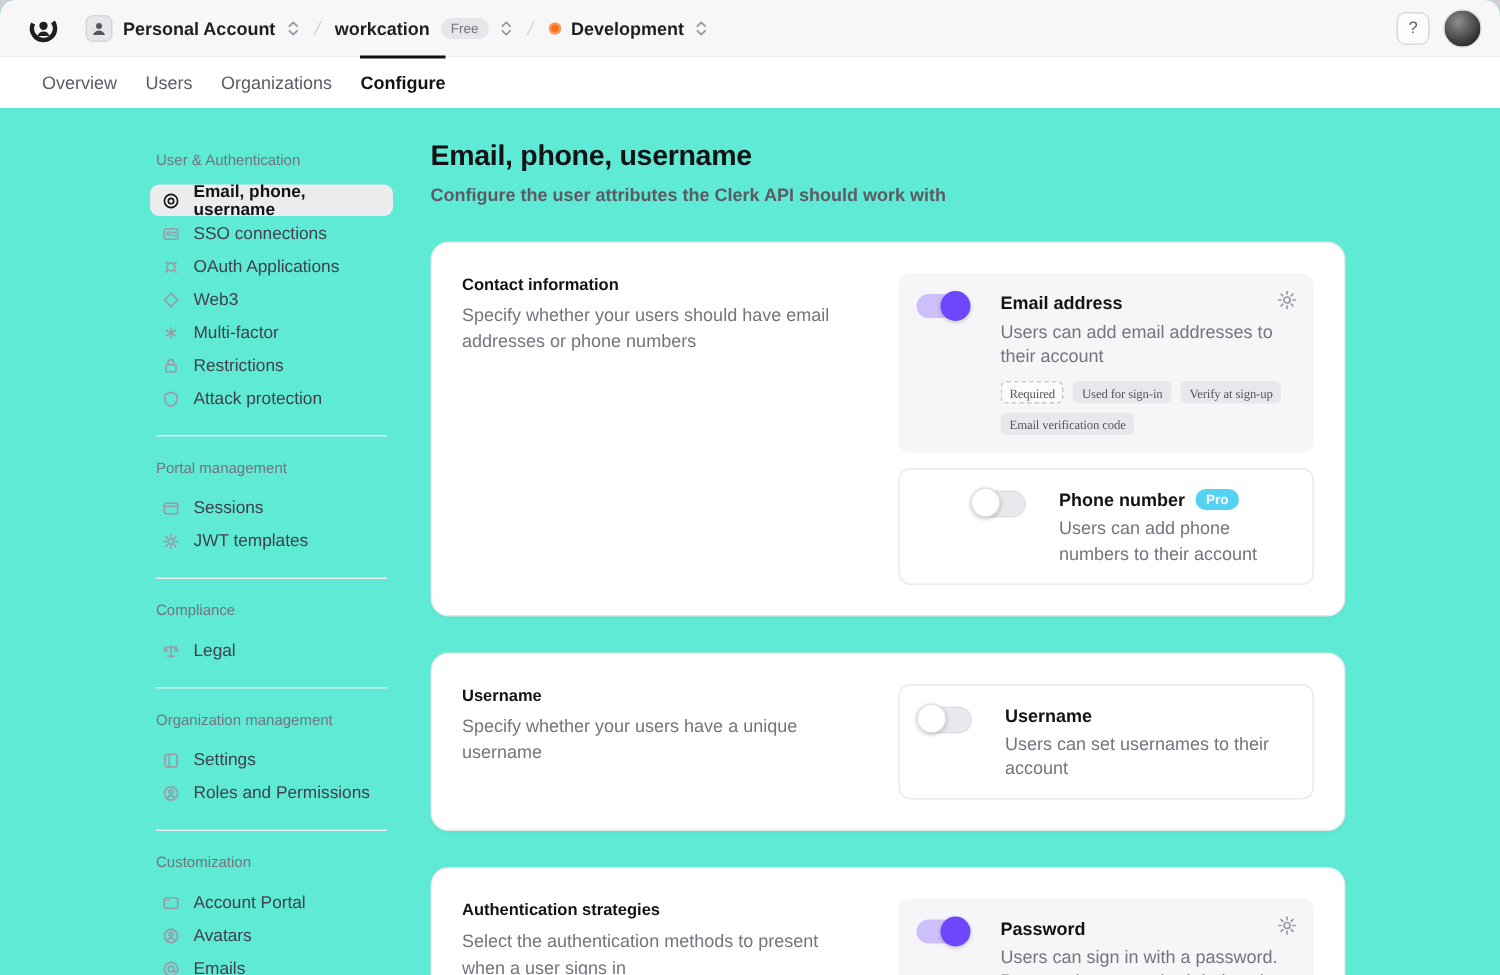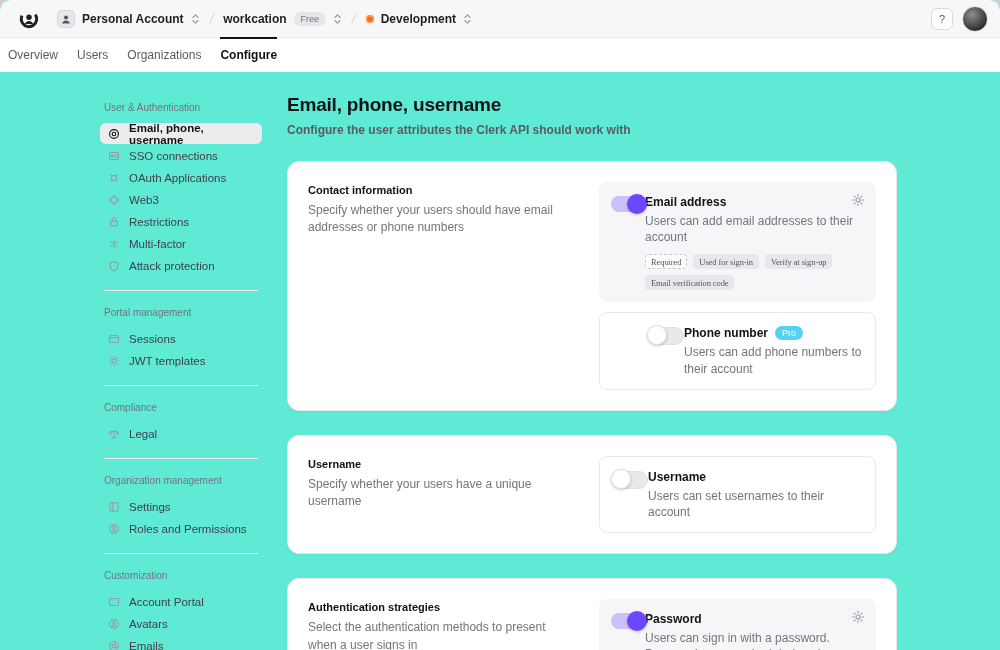--- a/index.html
+++ b/index.html
@@ -12,21 +12,21 @@
   .crumb{display:flex;align-items:center;gap:7px;font-size:12px;font-weight:600;color:#1f1f23;cursor:pointer;}
   .slash{color:#d4d4dc;font-size:13px;transform:skewX(-12deg);margin:0 1px;}
   .free-badge{font-size:9px;font-weight:400;color:#74747e;background:#e6e6ea;border-radius:8px;padding:2px 7px;}
   .dev-dot{width:8px;height:8px;border-radius:50%;background:#f36f21;box-shadow:inset 0 0 0 1.5px #fa9a55;}
   .spacer{flex:1;}
   .help-btn{width:22px;height:22px;border:1px solid #d9d9df;border-radius:6px;background:#fcfcfd;color:#5b5b66;font-size:11px;display:flex;align-items:center;justify-content:center;cursor:pointer;padding:0;font-family:inherit;}
   .user-avatar{width:26px;height:26px;border-radius:50%;background:radial-gradient(circle at 38% 32%,#8e8e90,#2c2c30 75%);cursor:pointer;border:1px solid #e2e2e6;box-sizing:border-box;}
   .acc-avatar{width:18px;height:18px;border-radius:5px;background:#e7e7eb;border:1px solid #d6d6dc;display:flex;align-items:center;justify-content:center;box-sizing:border-box;}
 
   
-  .tabbar{display:flex;align-items:stretch;height:34px;padding-left:8px;background:#fff;}
+  .tabbar{display:flex;align-items:stretch;height:34px;padding-left:28px;background:#fff;}
   .tab{position:relative;display:flex;align-items:center;margin-right:19px;font-size:12px;color:#5b5b66;cursor:pointer;}
   .tab.active{color:#131316;font-weight:700;}
   .tab.active::before{content:"";position:absolute;top:-1px;left:0;right:0;height:2px;background:#131316;}
 
   
   .content{display:flex;align-items:flex-start;}
   .sidebar{width:162px;margin-left:100px;padding-top:30px;flex:none;}
   .side-label{font-size:10px;color:#74747e;margin:0 0 10px 4px;}
   .side-item{display:flex;align-items:center;gap:9px;height:21px;margin-bottom:1px;padding:0 8px;border-radius:6px;font-size:11.5px;color:#41414b;cursor:pointer;}
   .side-item.active{background:#ececef;font-weight:700;color:#131316;}
@@ -42,29 +42,29 @@
   .card{display:flex;box-sizing:border-box;padding:20px;border:1px solid #e7e7ec;border-radius:12px;background:#fff;margin-top:24px;box-shadow:0 1px 2px rgba(0,0,0,.04);}
   .card-left{flex:1;padding-right:28px;min-width:0;}
   .card-title{font-size:11px;font-weight:700;color:#131316;margin:2px 0 0 0;}
   .card-desc{font-size:12px;color:#74747e;line-height:1.45;margin:6px 0 0 0;max-width:280px;}
   .card-right{width:277px;flex:none;margin-left:auto;}
 
   .panel{position:relative;display:flex;align-items:flex-start;padding:12px;border-radius:8px;box-sizing:border-box;}
   .panel.gray{background:#f6f6f8;}
   .panel.white{background:#fff;border:1px solid #e9e9ee;}
   .panel + .panel{margin-top:10px;padding-left:48px;}
-  .panel-body{margin-left:0;flex:1;min-width:0;}
+  .panel-body{margin-left:22px;flex:1;min-width:0;}
   .panel-title-row{display:flex;align-items:center;margin-top:1px;}
   .panel-title{font-size:12px;font-weight:700;color:#131316;}
   .panel-desc{font-size:12px;color:#74747e;line-height:1.35;margin:4px 0 0 0;}
   .gear{position:absolute;top:11px;right:11px;cursor:pointer;display:flex;color:#9a9aa7;}
   .badges{display:flex;flex-wrap:wrap;gap:6px;margin-top:9px;font-family:Liberation Serif, serif;}
   .badge{font-size:8.5px;letter-spacing:-0.1px;color:#55555f;background:#e8e8ec;border-radius:4px;padding:2.5px 6px;white-space:nowrap;}
   .badge.dashed{background:#fcfcfd;border:1px dashed #c6c6d2;padding:1.5px 5px;}
-  .pro-badge{font-size:9px;font-weight:400;color:#fff;background:#55d1f1;border-radius:8px;padding:2px 7px;margin-left:7px;}
+  .pro-badge{font-size:9px;font-weight:700;color:#fff;background:#55d1f1;border-radius:8px;padding:2px 7px;margin-left:7px;}
 
   
   .toggle{width:34px;height:16px;border-radius:9px;flex:none;position:relative;cursor:pointer;margin-top:2px;}
   .toggle .knob{position:absolute;top:-2px;width:20px;height:20px;border-radius:50%;box-shadow:0 1px 3px rgba(0,0,0,.22);box-sizing:border-box;}
   .toggle.on{background:#cdc0fa;}
   .toggle.on .knob{right:-2px;background:#6c47ff;}
   .toggle.off{background:#e9e9ed;border:1px solid #e0e0e5;}
   .toggle.off .knob{left:-2px;top:-3px;background:#fff;border:1px solid #e0e0e5;}
 </style>
 </head>
@@ -170,34 +170,34 @@
       <div class="side-item">
         <span class="sicon">
             <svg width="12" height="12" viewBox="0 0 12 12" fill="none" stroke="currentColor" stroke-width="1.1" stroke-linejoin="round">
               <rect x="2.9" y="2.9" width="6.2" height="6.2" transform="rotate(45 6 6)"></rect>
             </svg>
           </span>
         <span>Web3</span>
       </div>
       <div class="side-item">
         <span class="sicon">
+            <svg width="12" height="12" viewBox="0 0 12 12" fill="none" stroke="currentColor" stroke-width="1.1" stroke-linecap="round">
+              <path d="M6 2.3v7.4M2.9 4.1l6.2 3.8M9.1 4.1L2.9 7.9"></path>
+            </svg>
+          </span>
+        <span>Multi-factor</span>
+      </div>
+      <div class="side-item">
+        <span class="sicon">
             <svg width="12" height="12" viewBox="0 0 12 12" fill="none" stroke="currentColor" stroke-width="1.1" stroke-linecap="round" stroke-linejoin="round">
               <rect x="2.6" y="5.1" width="6.8" height="4.8" rx="1"></rect>
               <path d="M4.1 5.1V3.6a1.9 1.9 0 0 1 3.8 0v1.5"></path>
             </svg>
           </span>
         <span>Restrictions</span>
-      </div>
-      <div class="side-item">
-        <span class="sicon">
-            <svg width="12" height="12" viewBox="0 0 12 12" fill="none" stroke="currentColor" stroke-width="1.1" stroke-linecap="round">
-              <path d="M6 2.3v7.4M2.9 4.1l6.2 3.8M9.1 4.1L2.9 7.9"></path>
-            </svg>
-          </span>
-        <span>Multi-factor</span>
       </div>
       <div class="side-item">
         <span class="sicon">
             <svg width="12" height="12" viewBox="0 0 12 12" fill="none" stroke="currentColor" stroke-width="1.1" stroke-linejoin="round">
               <path d="M6 1.5l4 1.5v3.1c0 2.3-1.6 3.9-4 4.9-2.4-1-4-2.6-4-4.9V3z"></path>
             </svg>
           </span>
         <span>Attack protection</span>
       </div>
 

